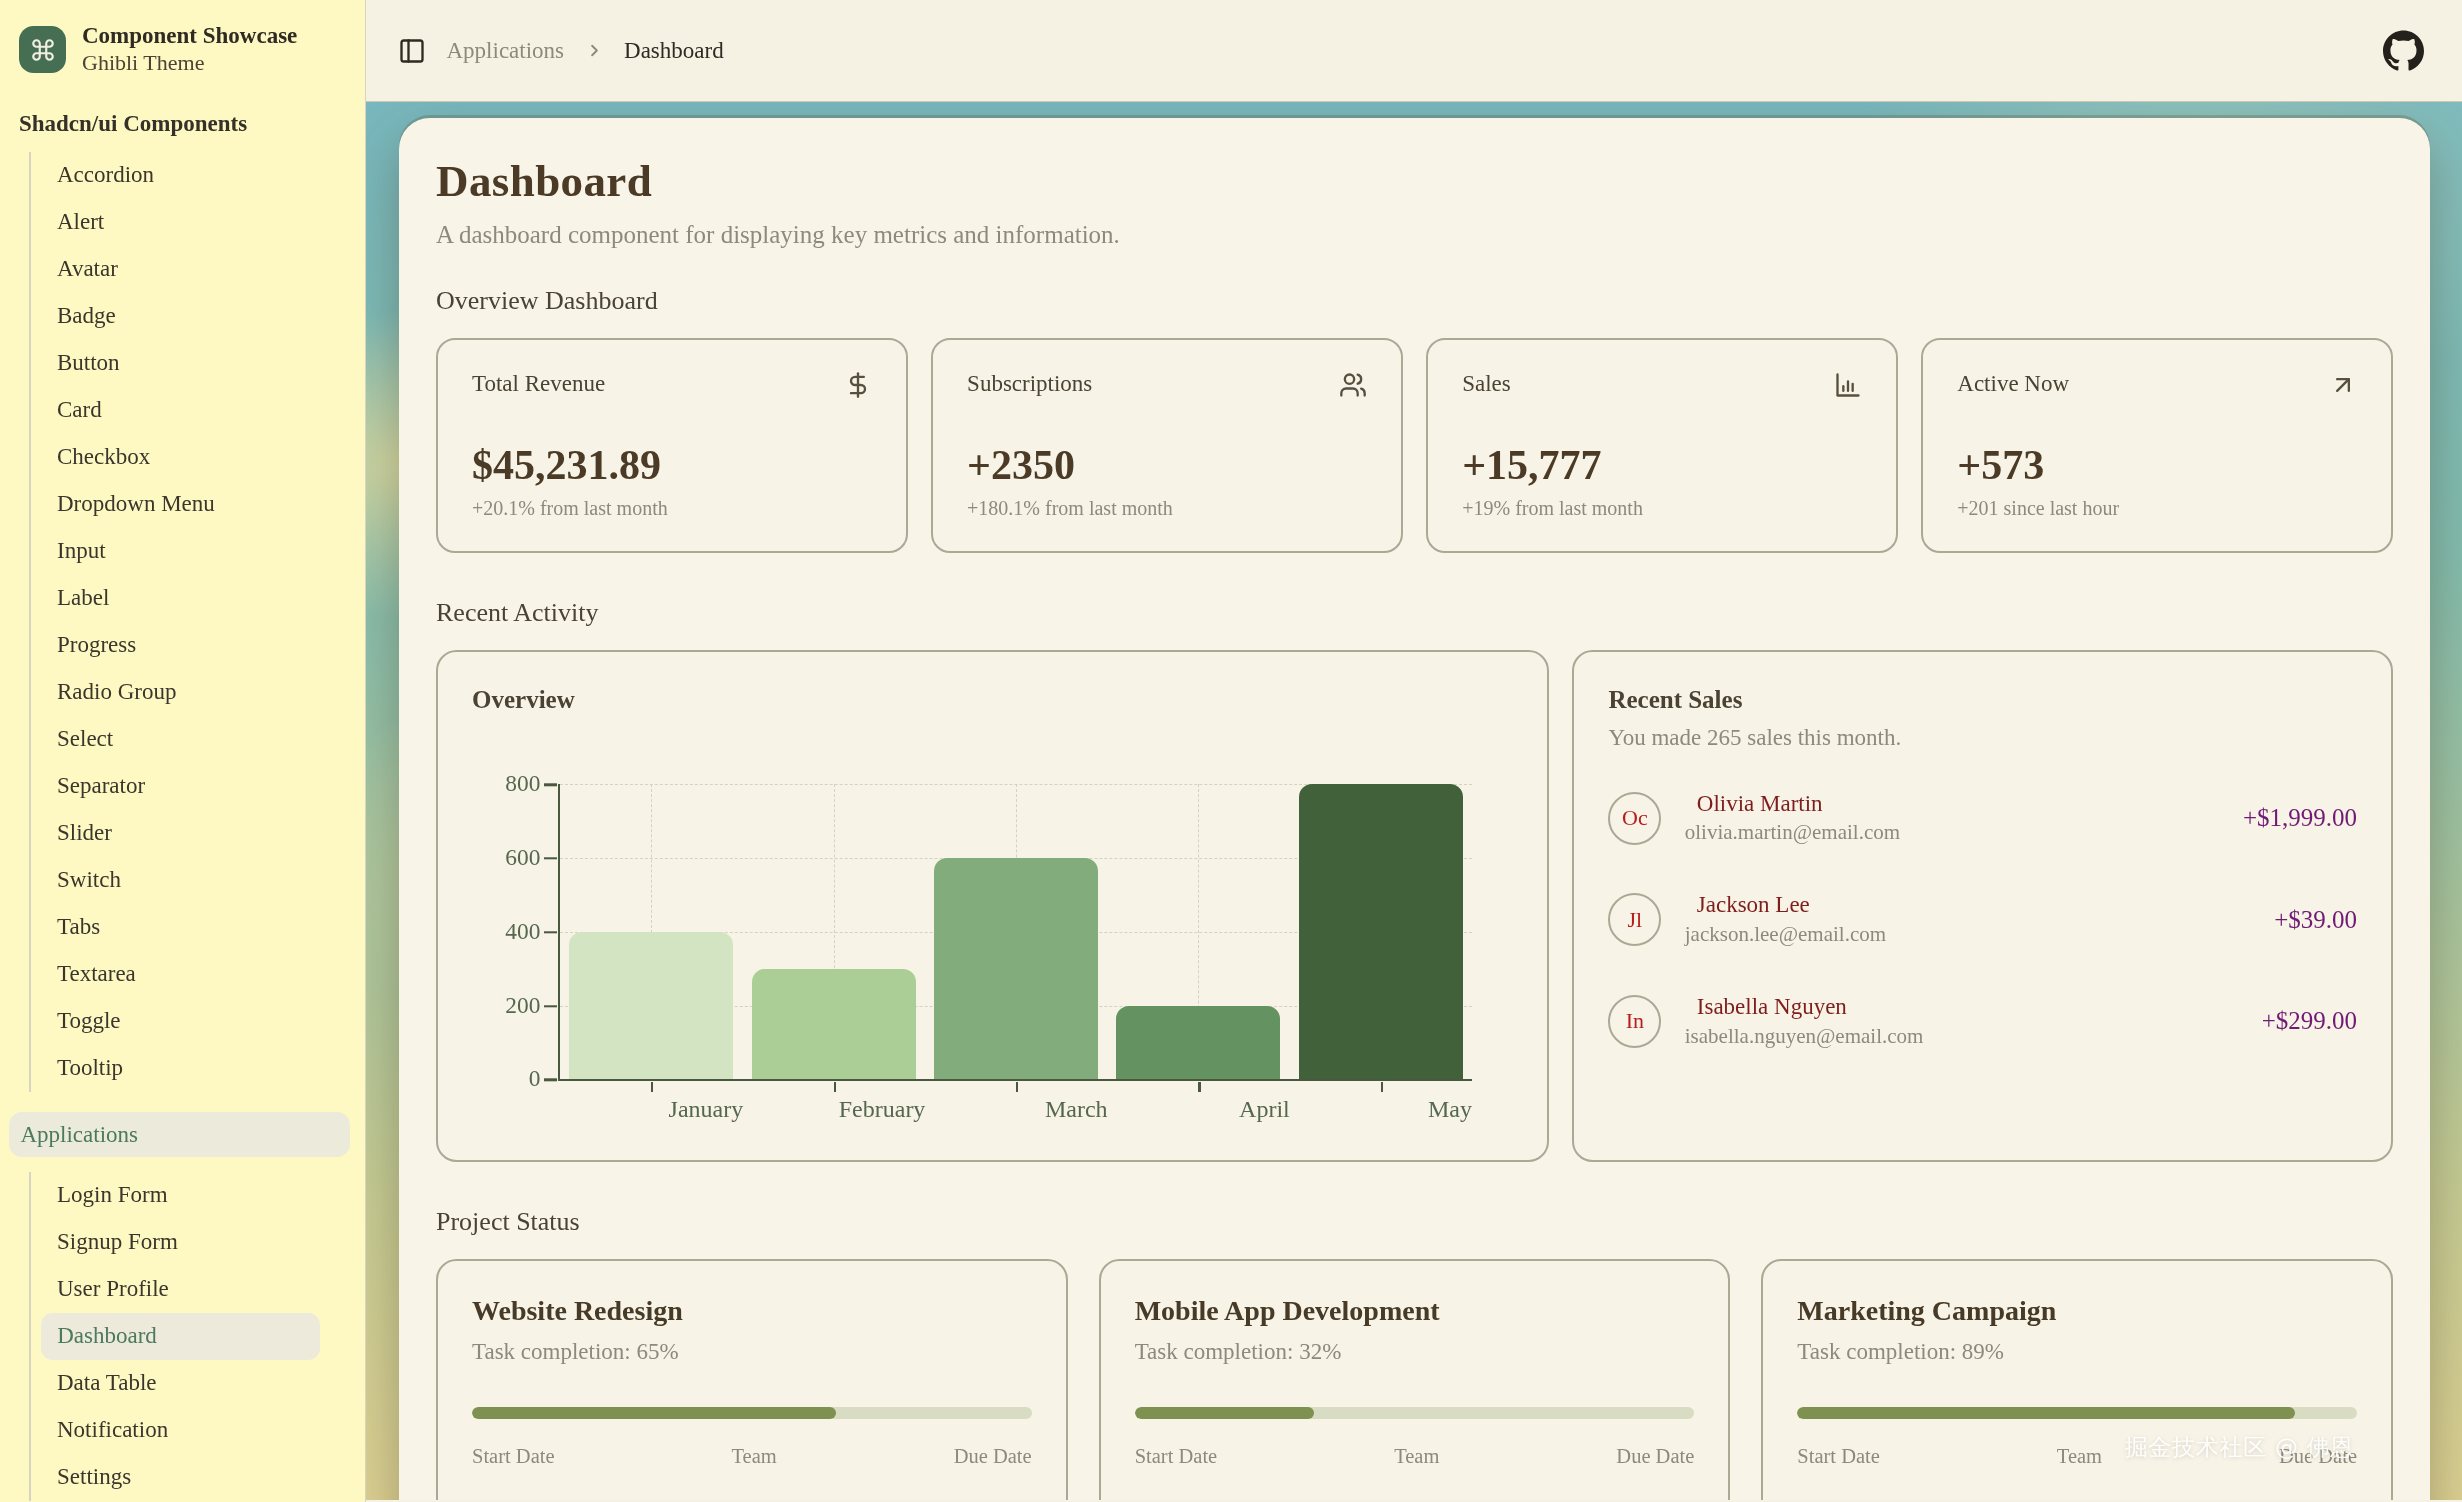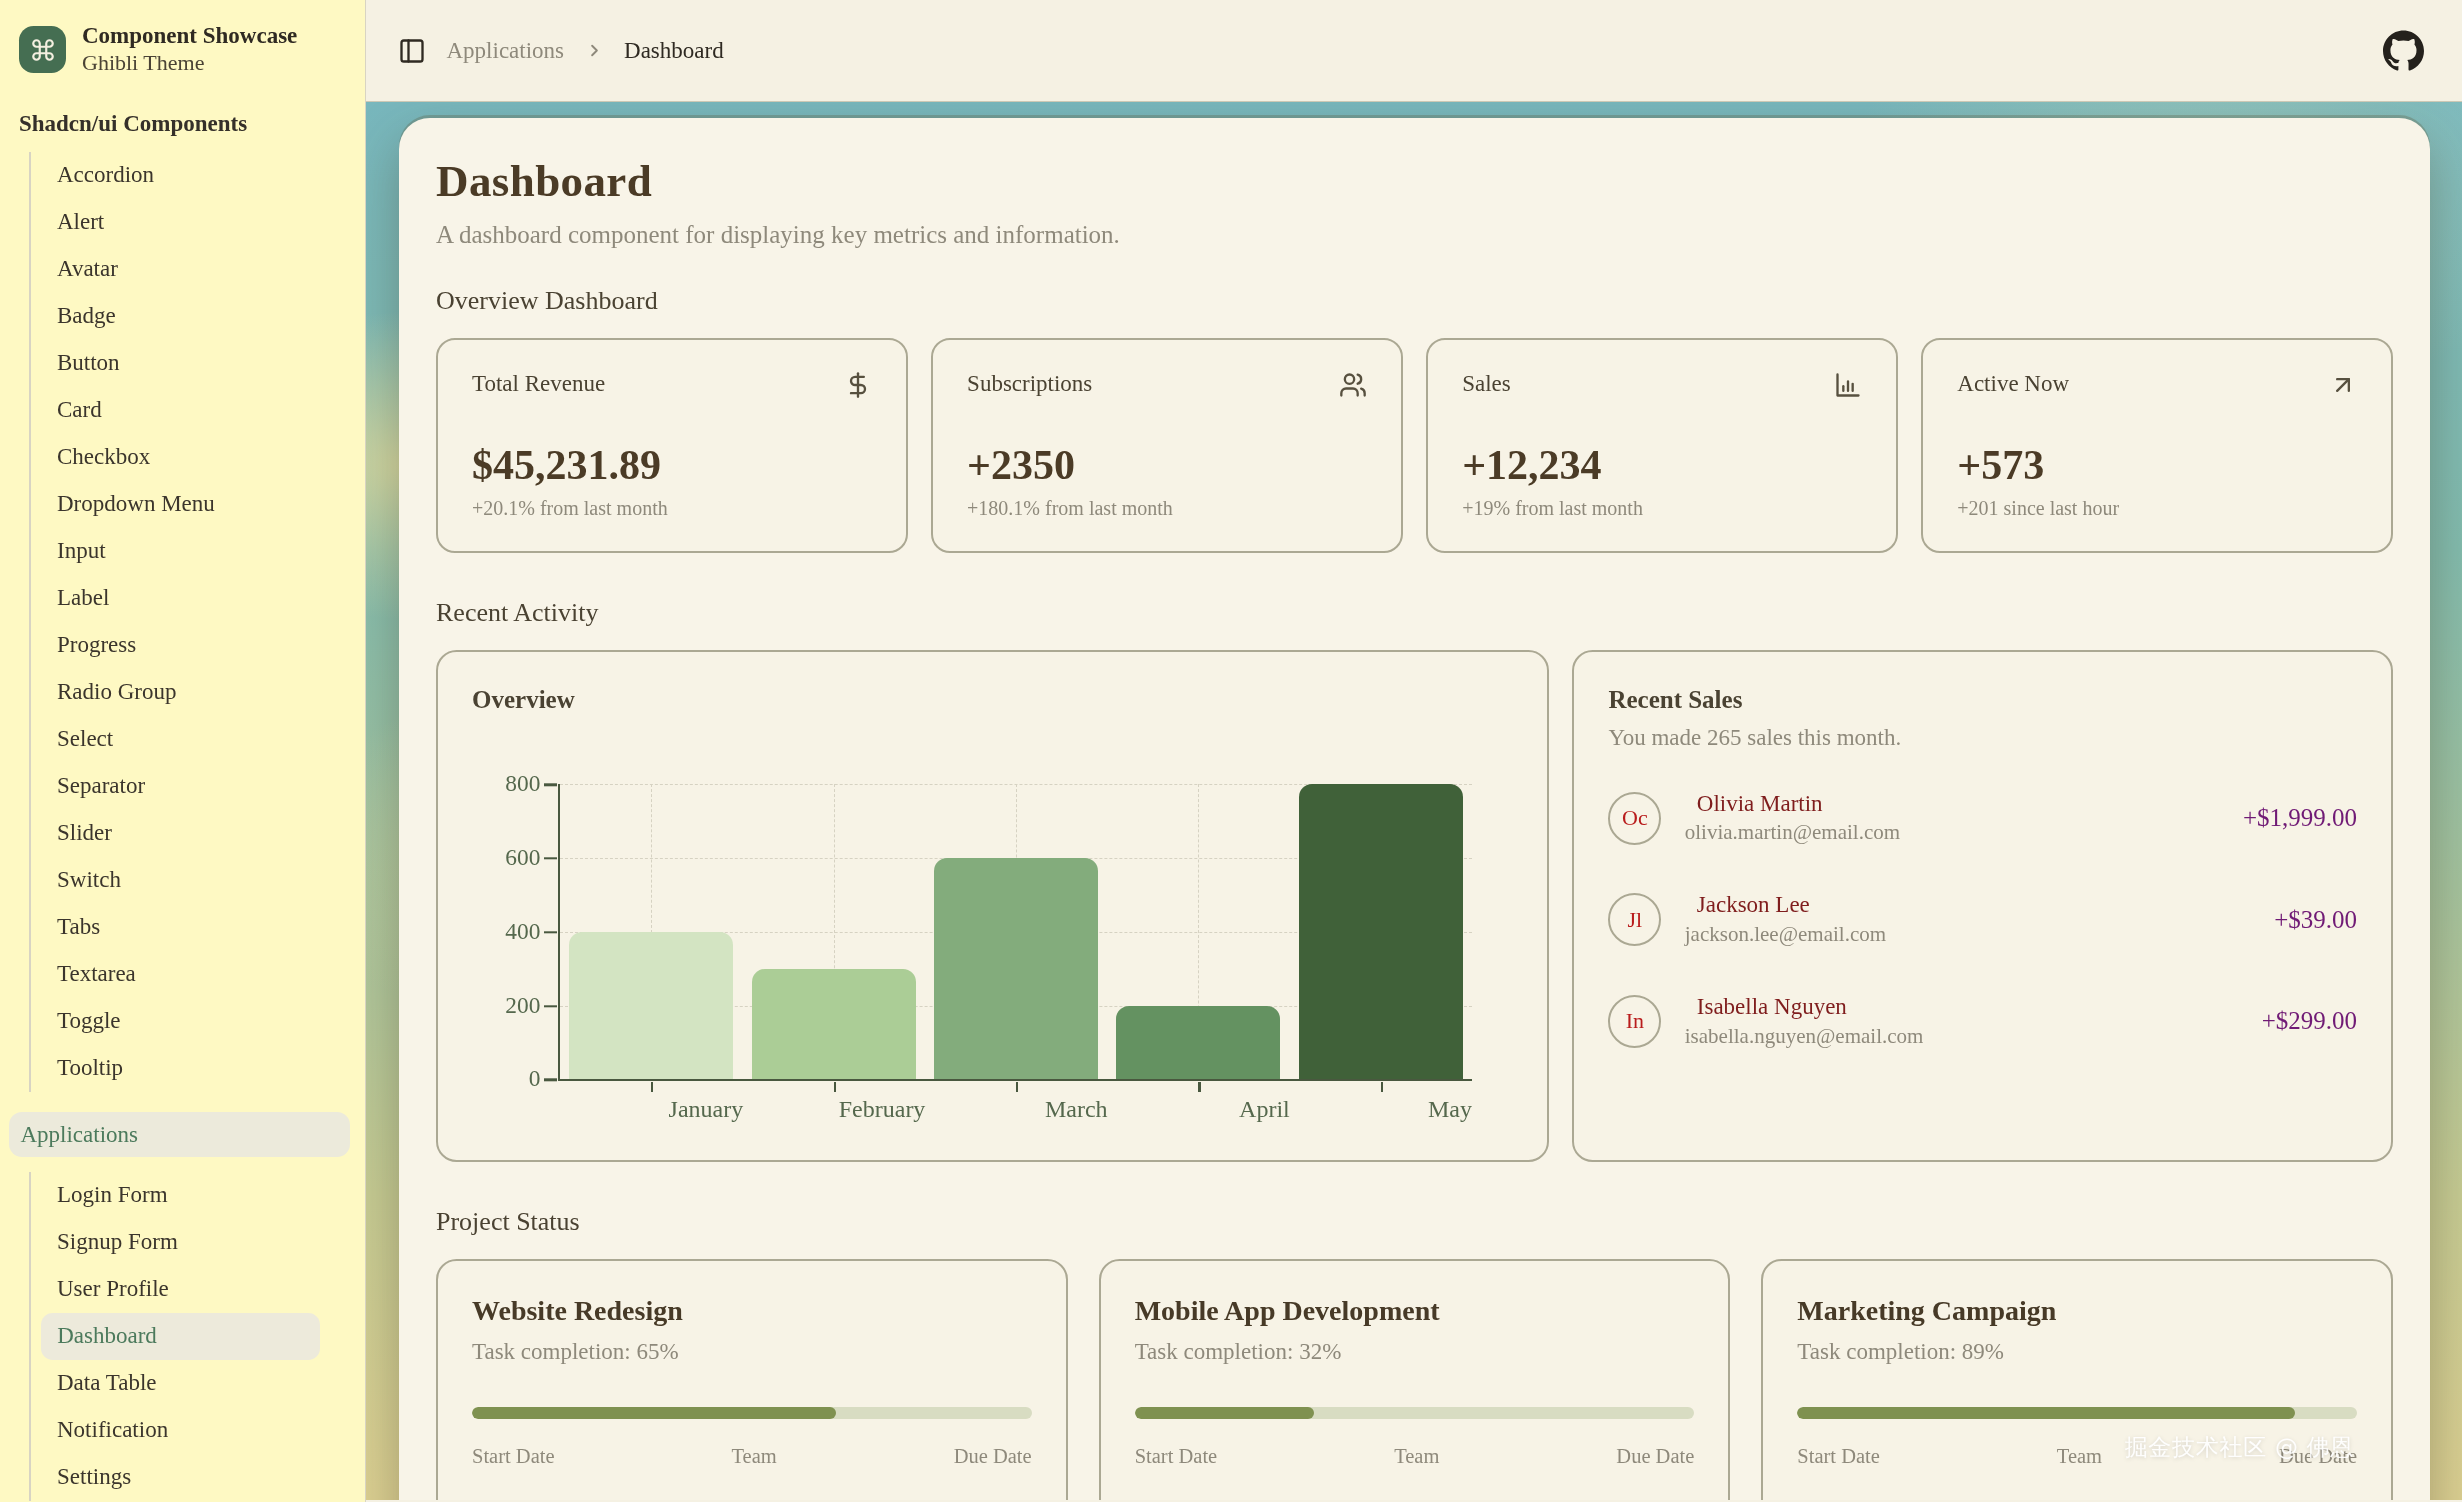--- a/index.html
+++ b/index.html
@@ -326,21 +326,21 @@
           <div class="stat-card">
             <div class="stat-head">
               <span class="stat-title">Sales</span>
               <svg viewBox="0 0 24 24">
                   <path d="M3 3v18h18"></path>
                   <path d="M8 17v-4"></path>
                   <path d="M12 17v-8"></path>
                   <path d="M16 17v-6"></path>
                 </svg>
             </div>
-            <div class="stat-value">+12,234</div>
+            <div class="stat-value">+15,777</div>
             <div class="stat-note">+19% from last month</div>
           </div>
           <div class="stat-card">
             <div class="stat-head">
               <span class="stat-title">Active Now</span>
               <svg viewBox="0 0 24 24">
                   <line x1="7" y1="17" x2="17" y2="7"></line>
                   <polyline points="7 7 17 7 17 17"></polyline>
                 </svg>
             </div>

